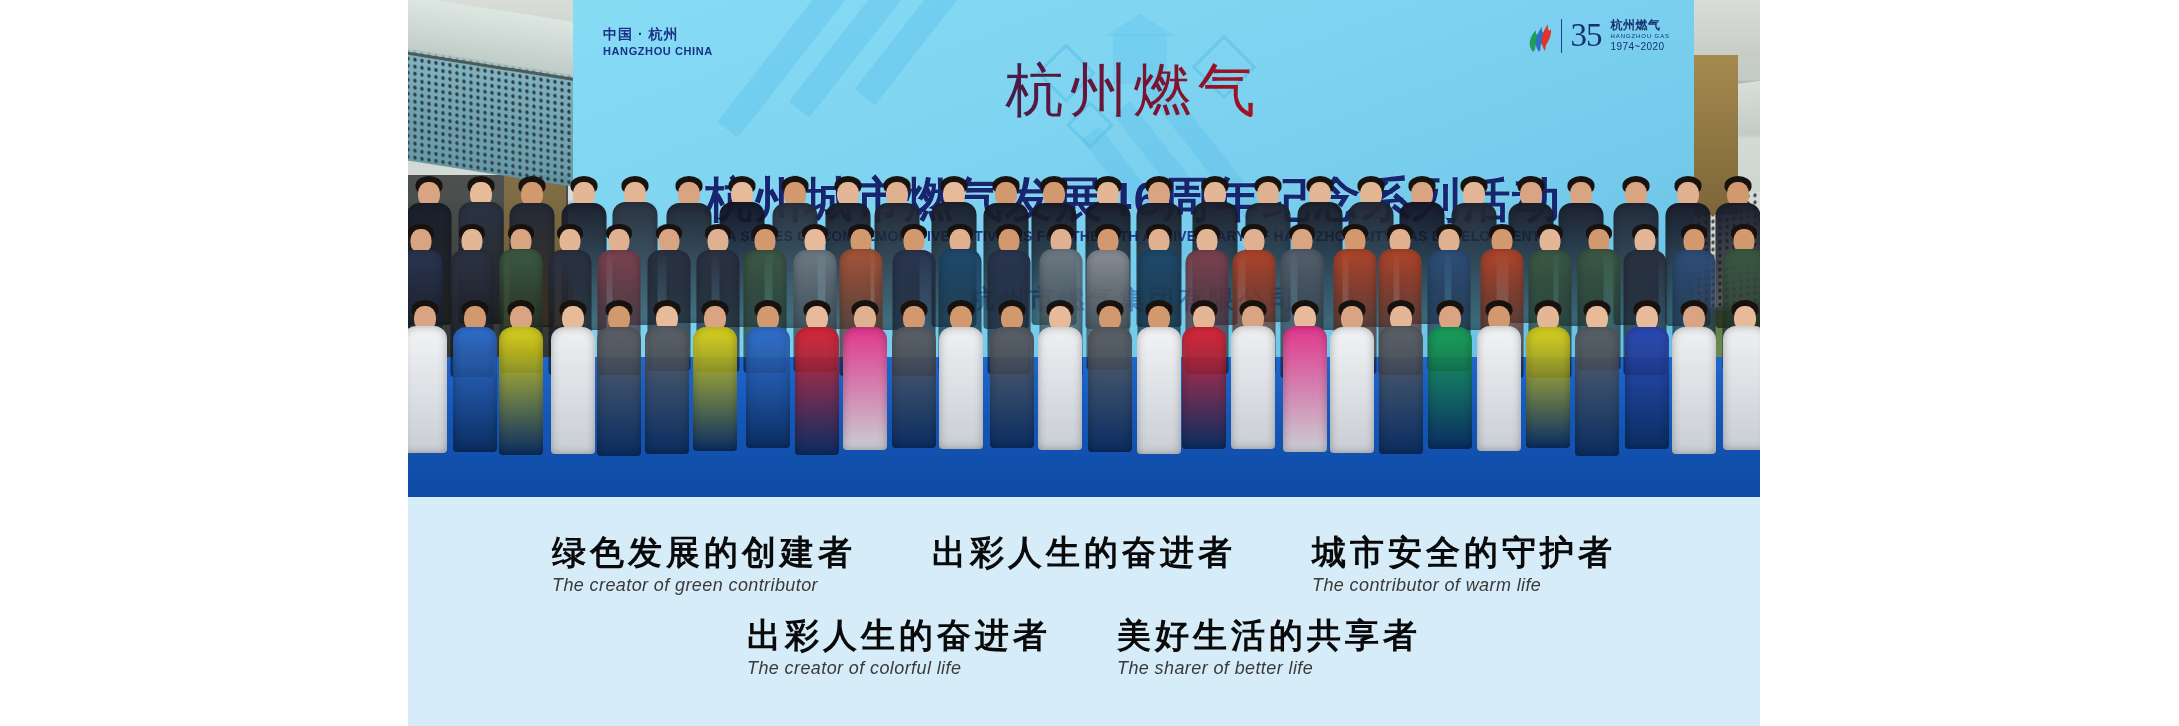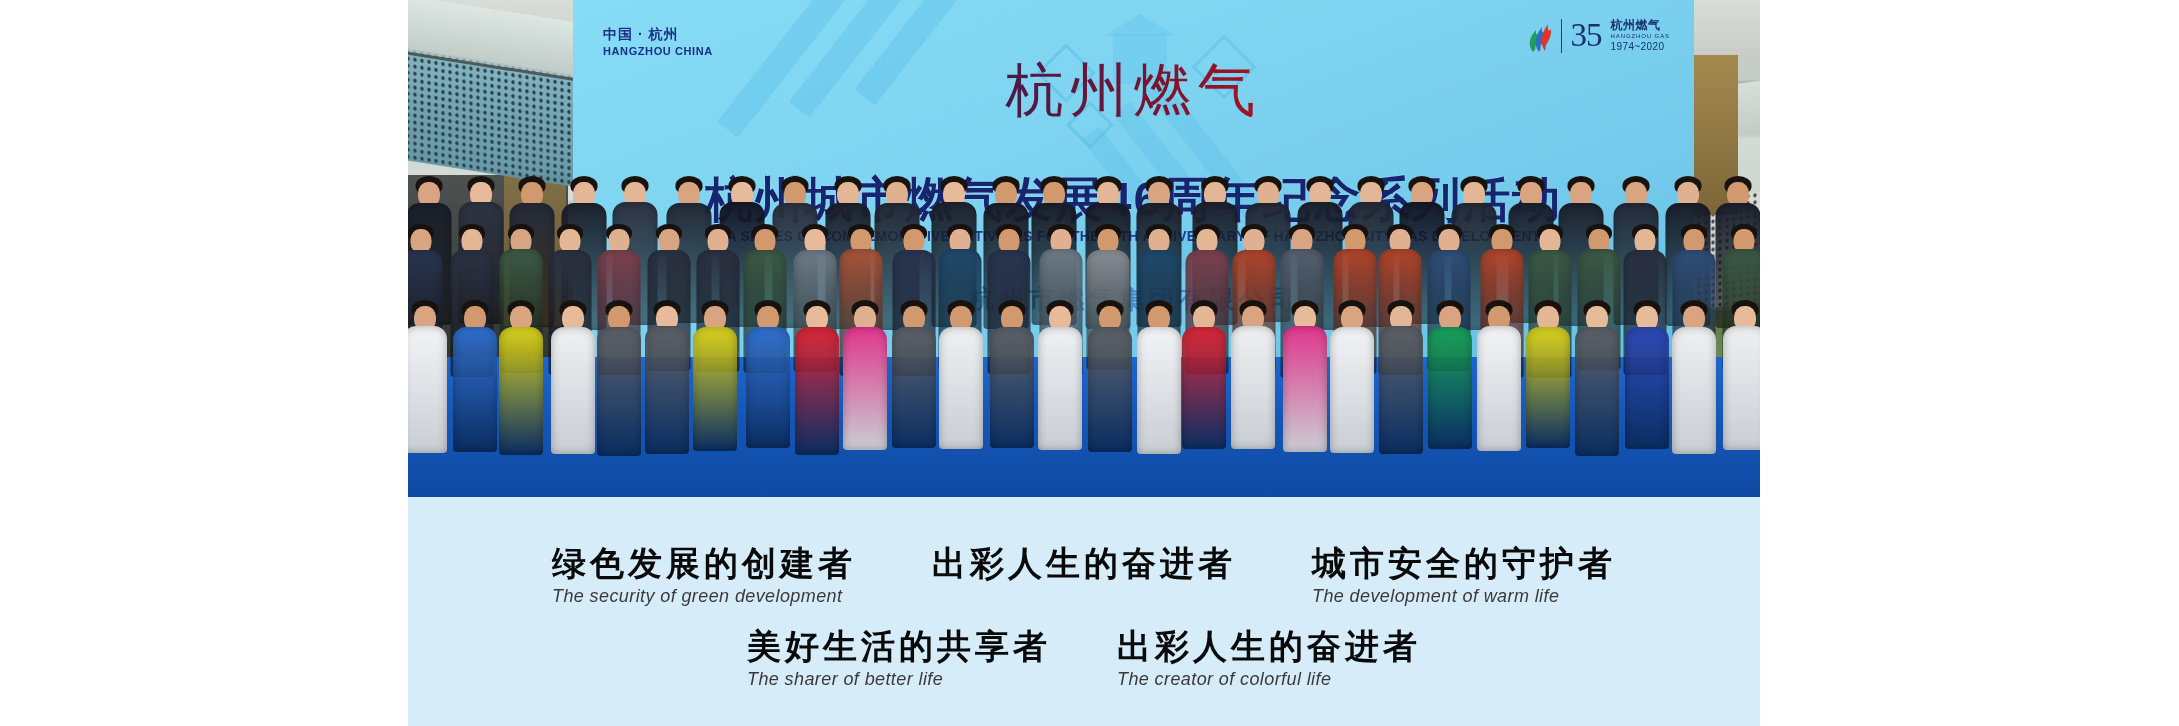--- a/index.html
+++ b/index.html
@@ -93,21 +93,21 @@
          background:linear-gradient(180deg,#1f66cc 0%,#1456b6 45%,#0f4aa4 100%);}
   .crowd{position:absolute;left:0;top:150px;width:1352px;height:347px;}
   .p{position:absolute;bottom:0;}
   .p .hd{position:absolute;left:50%;transform:translateX(-50%);border-radius:46% 46% 44% 44%;background:#d8a784;}
   .p .hr{position:absolute;left:50%;transform:translateX(-50%);border-radius:50% 50% 38% 38%;background:#221a14;}
   .p .bd{position:absolute;left:50%;transform:translateX(-50%);bottom:0;border-radius:13px 13px 4px 4px;}
 
   
   .slogans{position:absolute;left:0;top:497px;width:1352px;height:229px;background:#d6ecf8;}
   .row{display:flex;justify-content:center;}
-  .row1{padding-top:21px;gap:76px;margin-top:26px;}
+  .row1{padding-top:36px;gap:76px;}
   .row2{padding-top:20px;gap:66px;}
   .slogan{text-align:left;}
   .slogan .cn{font-size:34px;font-weight:bold;color:#0a0a0a;letter-spacing:4px;line-height:1.12;}
   .slogan .en{font-size:18px;font-style:italic;color:#3a3a3a;letter-spacing:.4px;margin-top:4px;}
 </style>
 </head>
 <body>
 
 <div class="page">
 
@@ -582,36 +582,36 @@
             <div class="hd" style="width:22px;height:25px;top:6px;background:#e7bb9a;"></div>
             <div class="bd" style="width:44px;height:124px;background:linear-gradient(180deg,#eef0f2,#c9ced4);box-shadow:inset 0 0 9px rgba(0,0,0,.3);"></div>
           </div>
         </div>
     </div>
 
     <div class="slogans">
       <div class="row row1">
         <div class="slogan">
           <div class="cn">绿色发展的创建者</div>
-          <div class="en">The security of green development</div>
+          <div class="en">The creator of green contributor</div>
         </div>
         <div class="slogan">
           <div class="cn">出彩人生的奋进者</div>
         </div>
         <div class="slogan">
           <div class="cn">城市安全的守护者</div>
-          <div class="en">The development of warm life</div>
+          <div class="en">The contributor of warm life</div>
         </div>
       </div>
       <div class="row row2">
         <div class="slogan">
+          <div class="cn">出彩人生的奋进者</div>
+          <div class="en">The creator of colorful life</div>
+        </div>
+        <div class="slogan">
           <div class="cn">美好生活的共享者</div>
           <div class="en">The sharer of better life</div>
         </div>
-        <div class="slogan">
-          <div class="cn">出彩人生的奋进者</div>
-          <div class="en">The creator of colorful life</div>
-        </div>
       </div>
     </div>
 
   </div>
 </div>
 
 </body></html>

